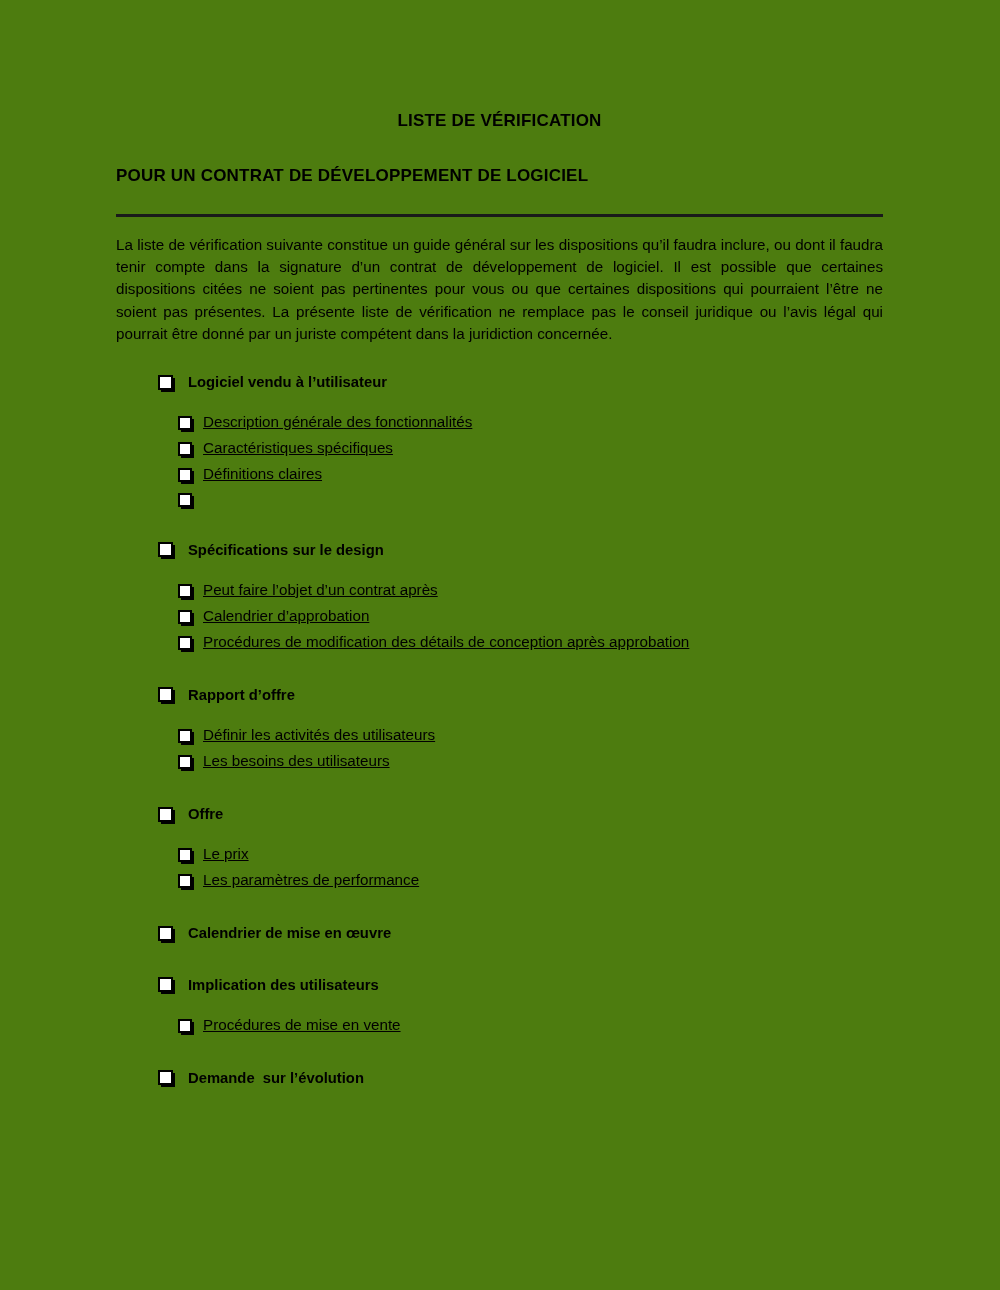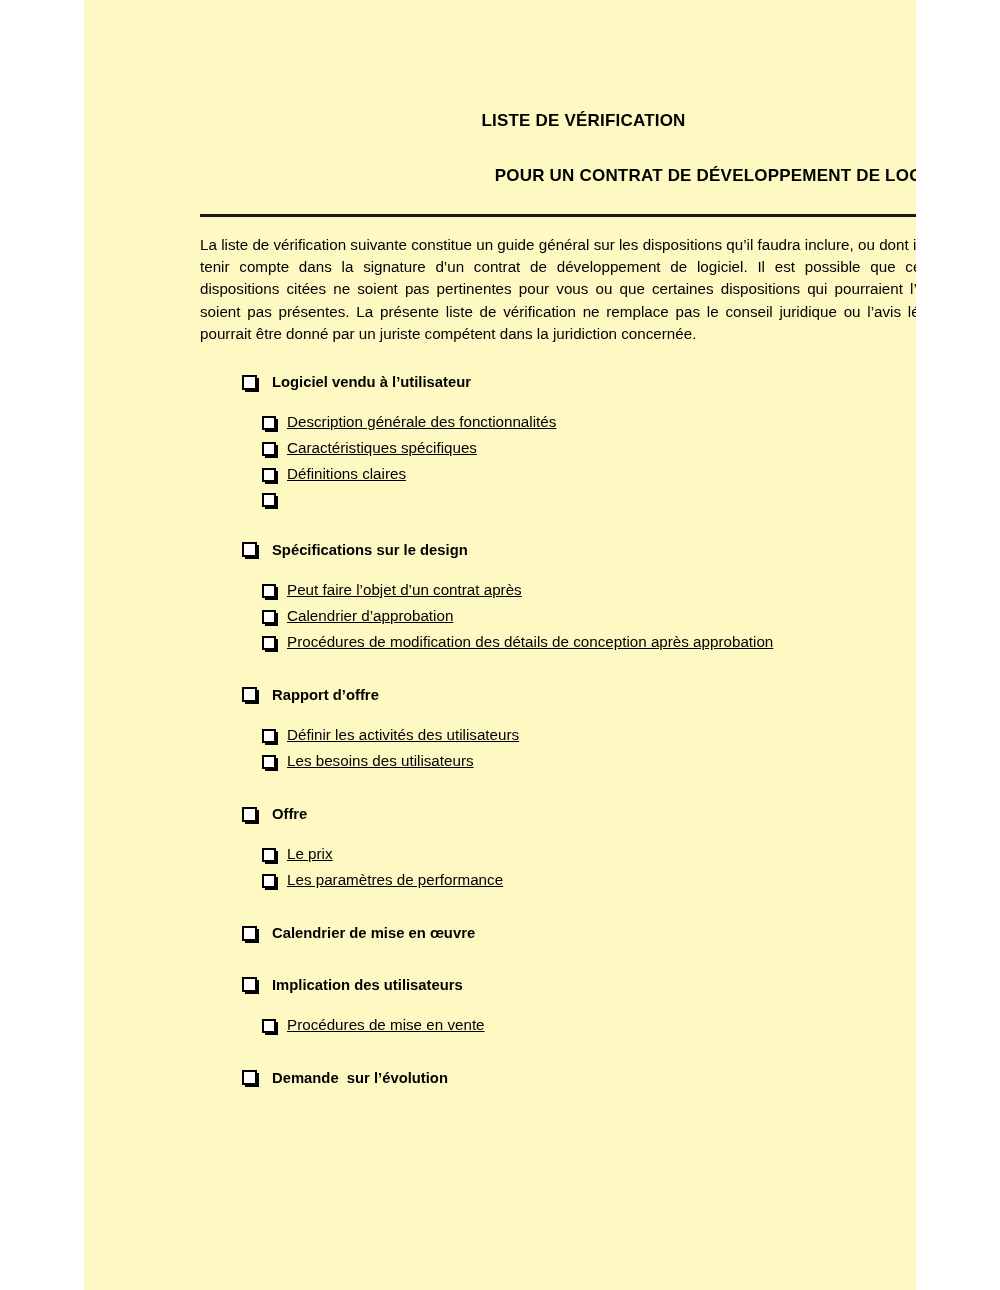--- a/index.html
+++ b/index.html
@@ -8,24 +8,24 @@
     padding: 0;
     background: #ffffff;
   }
   body {
     font-family: "Liberation Sans", sans-serif;
     color: #000000;
     -webkit-font-smoothing: antialiased;
   }
   .page {
     position: relative;
-    width: 832px;
+    width: 1000px;
     height: 1290px;
     margin: 0 auto;
-    background: #fef9c3;
+    background: #4d7c0f;
     overflow: hidden;
     box-sizing: border-box;
   }
   .content {
     position: absolute;
     left: 116px;
     top: 0;
     width: 767px;
   }
 
@@ -37,21 +37,21 @@
     font-size: 17px;
     font-weight: bold;
     text-align: center;
     letter-spacing: 0.2px;
     line-height: 1.25;
     margin: 0;
   }
   .doc-subtitle {
     font-size: 17px;
     font-weight: bold;
-    text-align: right;
+    text-align: left;
     letter-spacing: 0.2px;
     line-height: 1.25;
     margin: 34px 0 0 0;
   }
 
   
   .divider {
     margin-top: 27px;
     height: 0;
     border: 0;

